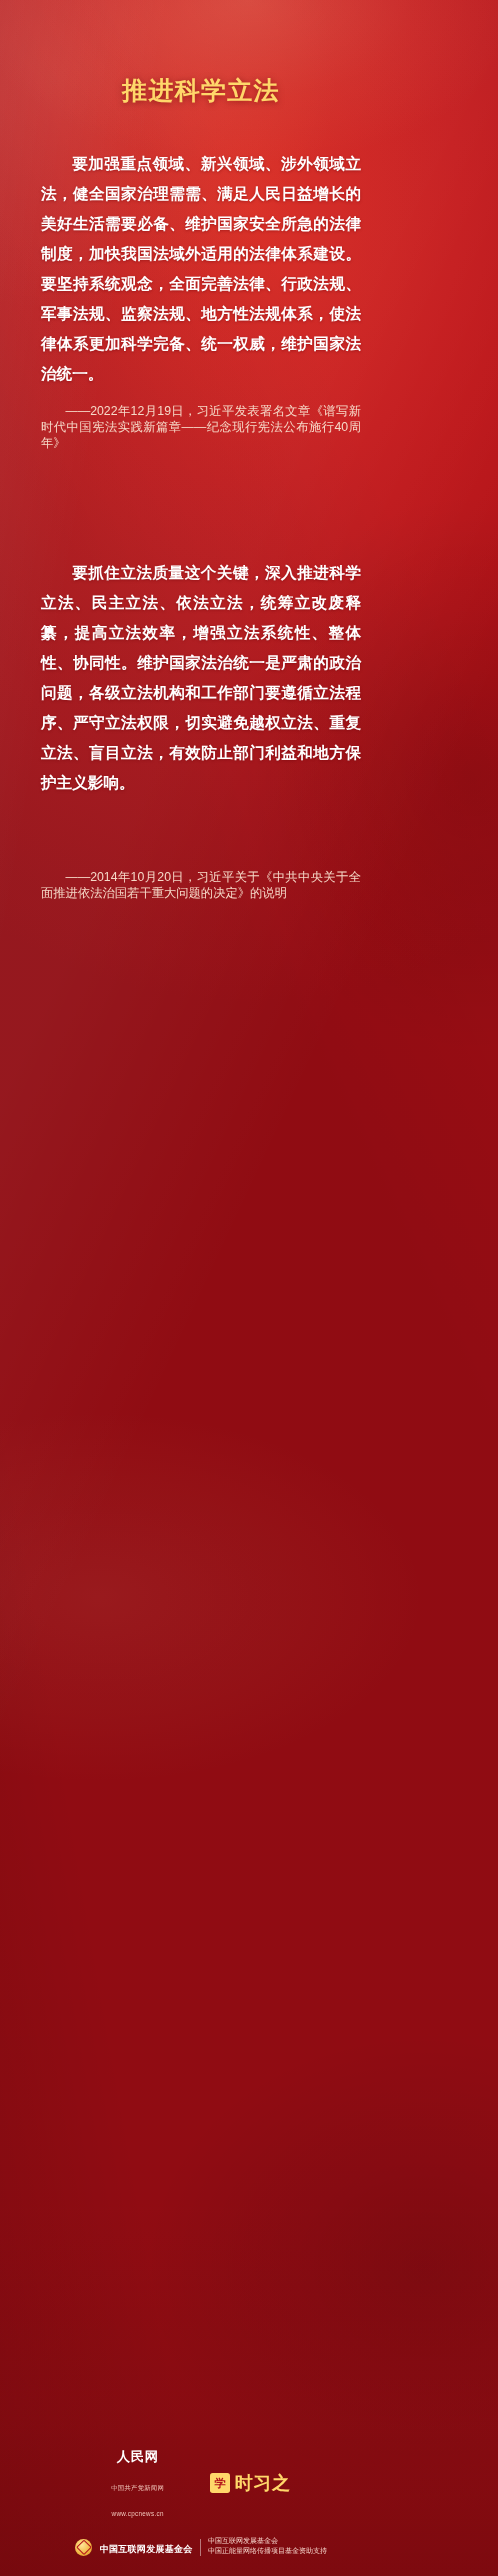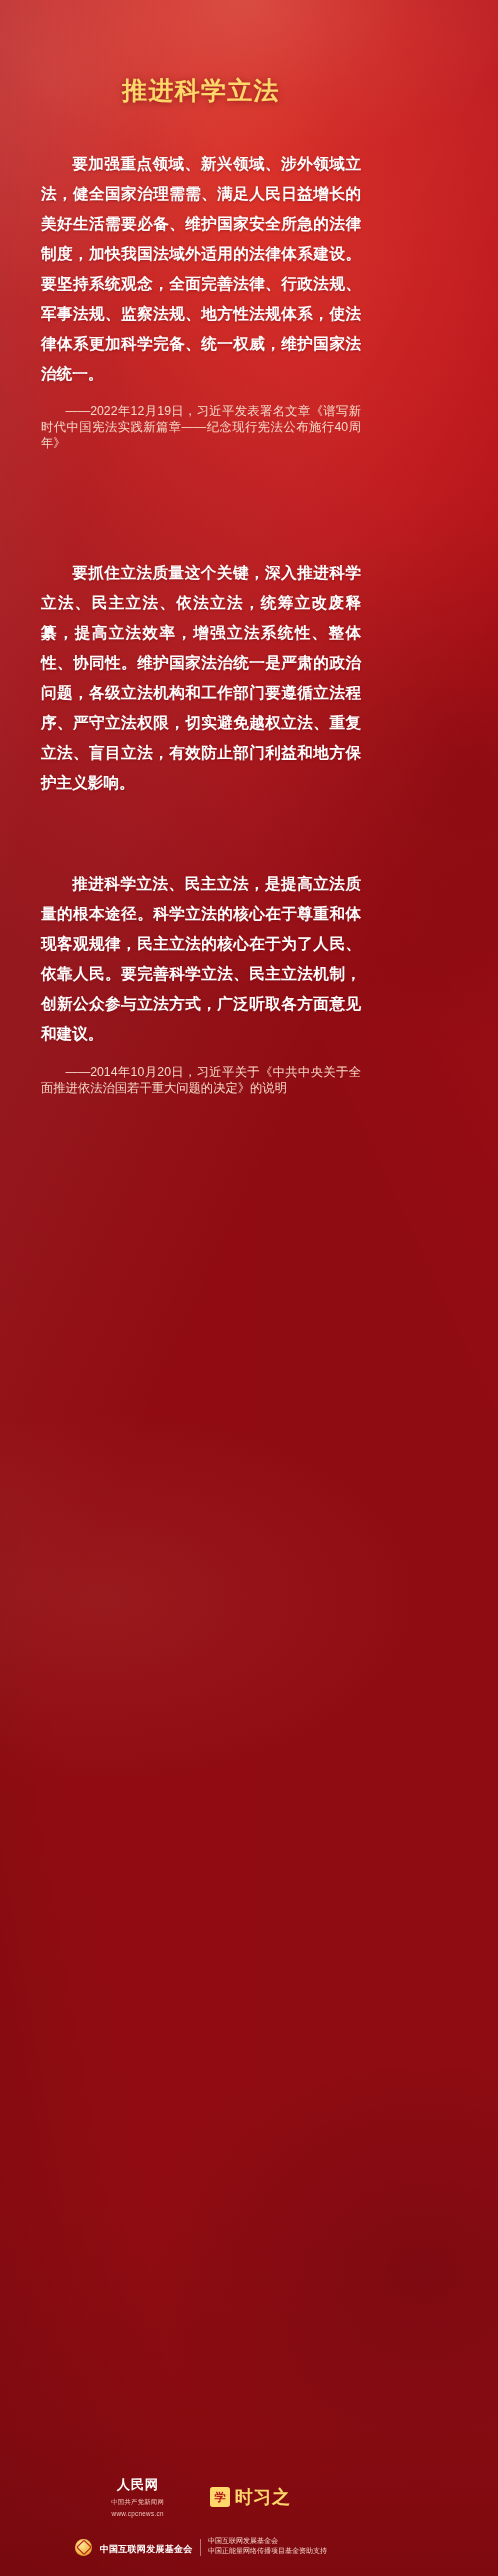--- a/index.html
+++ b/index.html
@@ -114,21 +114,21 @@
     display: flex;
     align-items: center;
     justify-content: center;
     gap: 46px;
     padding-bottom: 17.3px;
   }
   .logo-people {
     display: flex;
     flex-direction: column;
     align-items: center;
-    gap: 4px;
+    gap: 18px;
   }
   .logo-people .cn {
     color: #ffffff;
     font-size: 13.3px;
     font-weight: bold;
     letter-spacing: 0.7px;
     font-family: "Liberation Serif", serif;
   }
   .logo-people .sub {
     color: #f3c9bd;
@@ -225,21 +225,20 @@
 
   <div class="gap-lg"></div>
 
   <div class="block">
     <div class="quote">要抓住立法质量这个关键，深入推进科学立法、民主立法、依法立法，统筹立改废释纂，提高立法效率，增强立法系统性、整体性、协同性。维护国家法治统一是严肃的政治问题，各级立法机构和工作部门要遵循立法程序、严守立法权限，切实避免越权立法、重复立法、盲目立法，有效防止部门利益和地方保护主义影响。</div>
   </div>
 
   <div class="gap-lg"></div>
 
   <div class="block">
-    <div class="quote">推进科学立法、民主立法，是提高立法质量的根本途径。科学立法的核心在于尊重和体现客观规律，民主立法的核心在于为了人民、依靠人民。要完善科学立法、民主立法机制，创新公众参与立法方式，广泛听取各方面意见和建议。</div>
     <div class="source">——2014年10月20日，习近平关于《中共中央关于全面推进依法治国若干重大问题的决定》的说明</div>
   </div>
 
   <div class="footer">
     <div class="logos">
       <div class="logo-people">
         <div class="cn">人民网</div>
         <div class="sub">中国共产党新闻网</div>
         <div class="sub">www.cpcnews.cn</div>
       </div>

